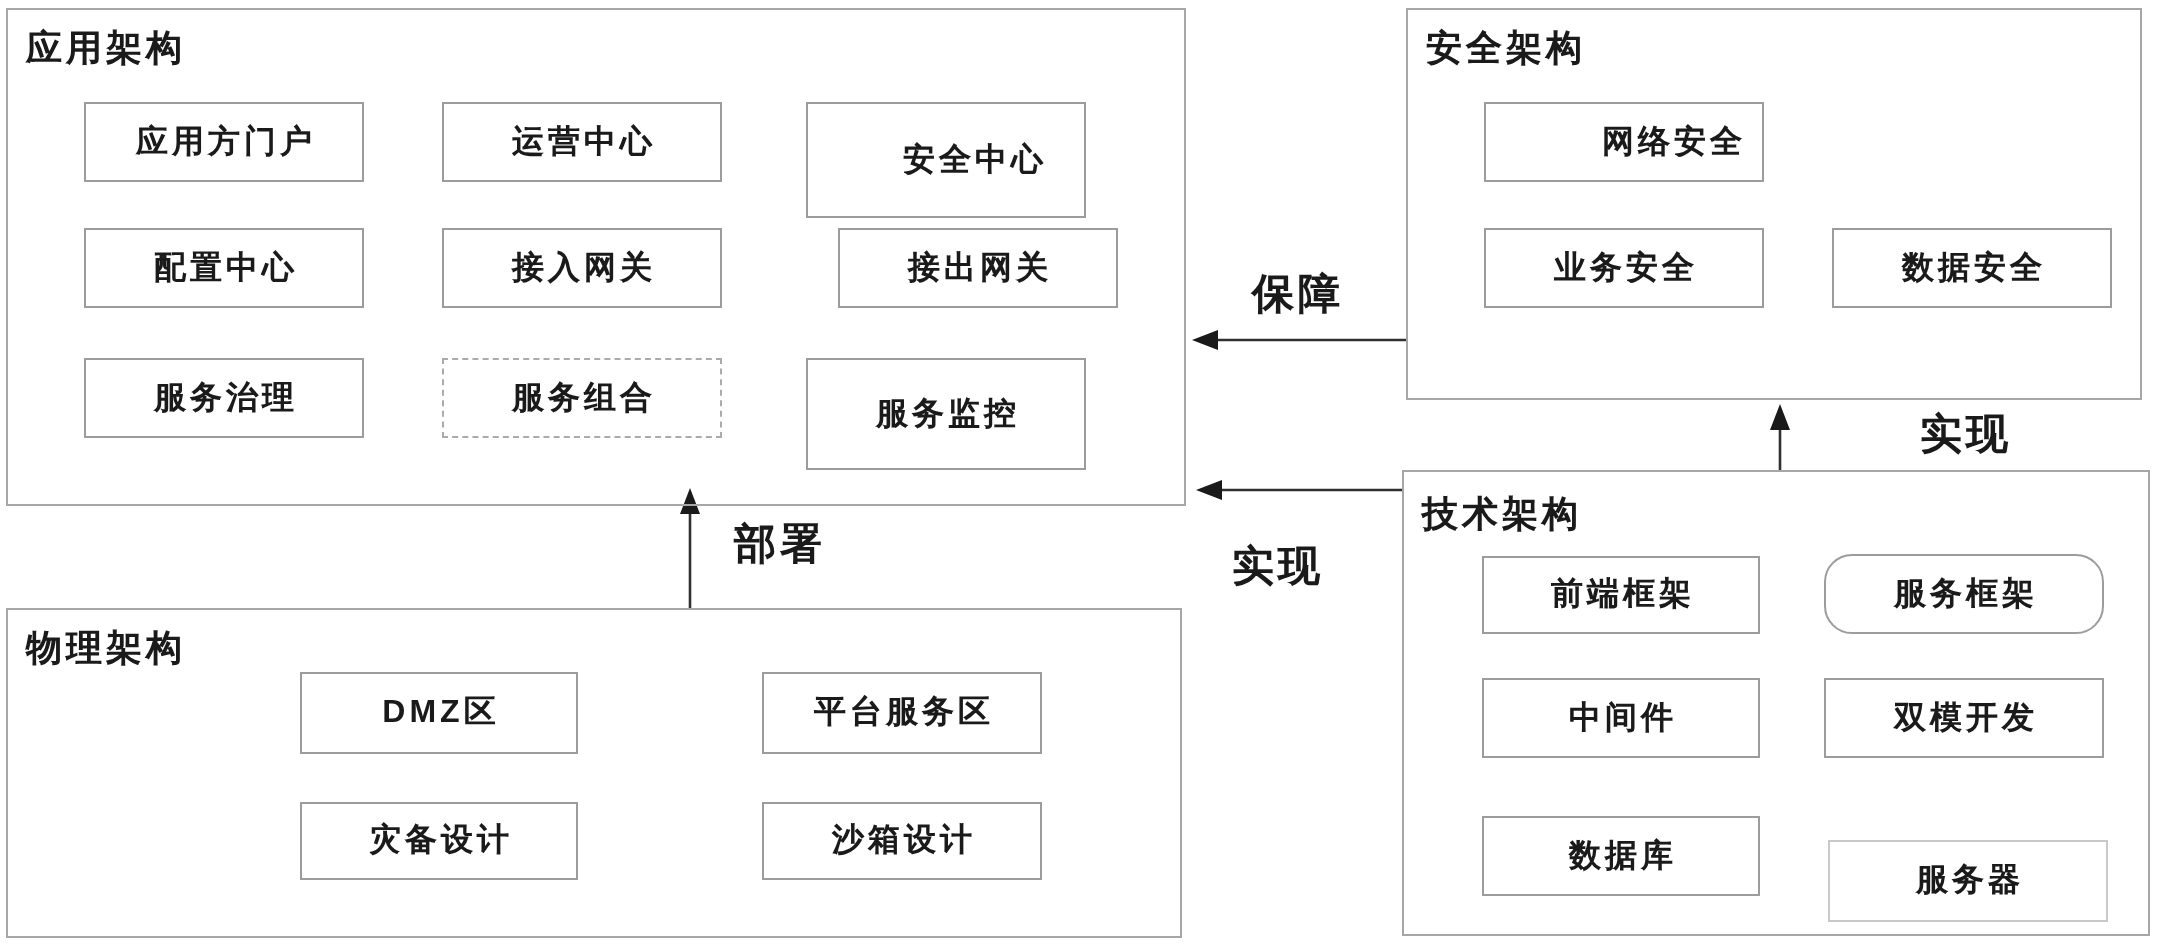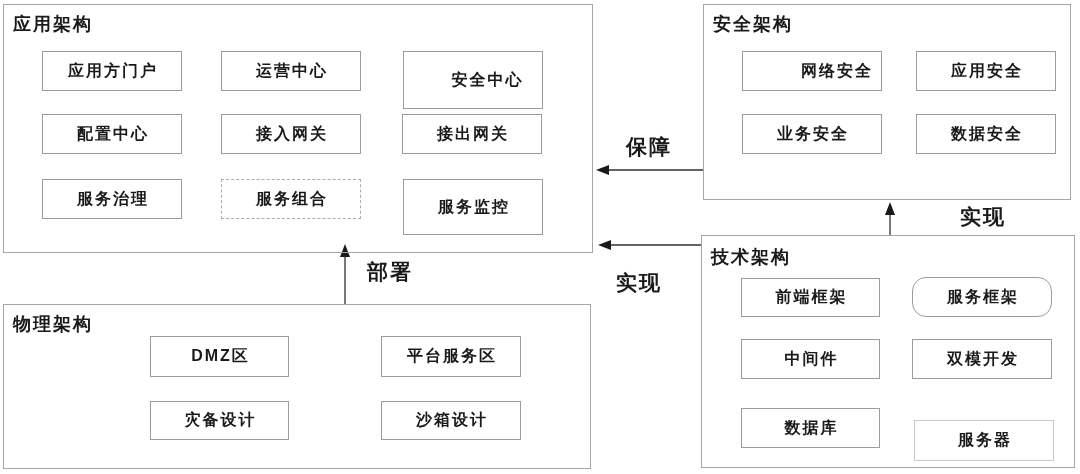--- a/index.html
+++ b/index.html
@@ -57,30 +57,29 @@
     </g>
   </svg>
 
   <div class="panel" style="left:3px;top:4px;width:590px;height:249px;">
     <div class="panel-title">应用架构</div>
     <div class="node" style="left:38px;top:46px;width:140px;height:40px;">应用方门户</div>
     <div class="node" style="left:217px;top:46px;width:140px;height:40px;">运营中心</div>
     <div class="node" style="left:399px;top:46px;width:140px;height:58px;padding-left:27px;">安全中心</div>
     <div class="node" style="left:38px;top:109px;width:140px;height:40px;">配置中心</div>
     <div class="node" style="left:217px;top:109px;width:140px;height:40px;">接入网关</div>
-    <div class="node" style="left:398px;top:109px;width:140px;height:40px;">接出网关</div>
+    <div class="node" style="left:415px;top:109px;width:140px;height:40px;">接出网关</div>
     <div class="node" style="left:38px;top:174px;width:140px;height:40px;">服务治理</div>
     <div class="node dashed" style="left:217px;top:174px;width:140px;height:40px;">服务组合</div>
     <div class="node" style="left:399px;top:174px;width:140px;height:56px;">服务监控</div>
   </div>
 
   <div class="panel" style="left:703px;top:4px;width:368px;height:196px;">
     <div class="panel-title">安全架构</div>
     <div class="node" style="left:38px;top:46px;width:140px;height:40px;padding-left:48px;">网络安全</div>
-    <div class="node" style="left:212px;top:46px;width:140px;height:40px;">应用安全</div>
     <div class="node" style="left:38px;top:109px;width:140px;height:40px;">业务安全</div>
     <div class="node" style="left:212px;top:109px;width:140px;height:40px;">数据安全</div>
   </div>
 
   <div class="panel" style="left:701px;top:235px;width:374px;height:233px;">
     <div class="panel-title" style="top:9px;">技术架构</div>
     <div class="node" style="left:39px;top:42px;width:139px;height:39px;">前端框架</div>
     <div class="node" style="left:210px;top:41px;width:140px;height:40px;border-radius:14px;">服务框架</div>
     <div class="node" style="left:39px;top:103px;width:139px;height:40px;">中间件</div>
     <div class="node" style="left:210px;top:103px;width:140px;height:40px;">双模开发</div>

